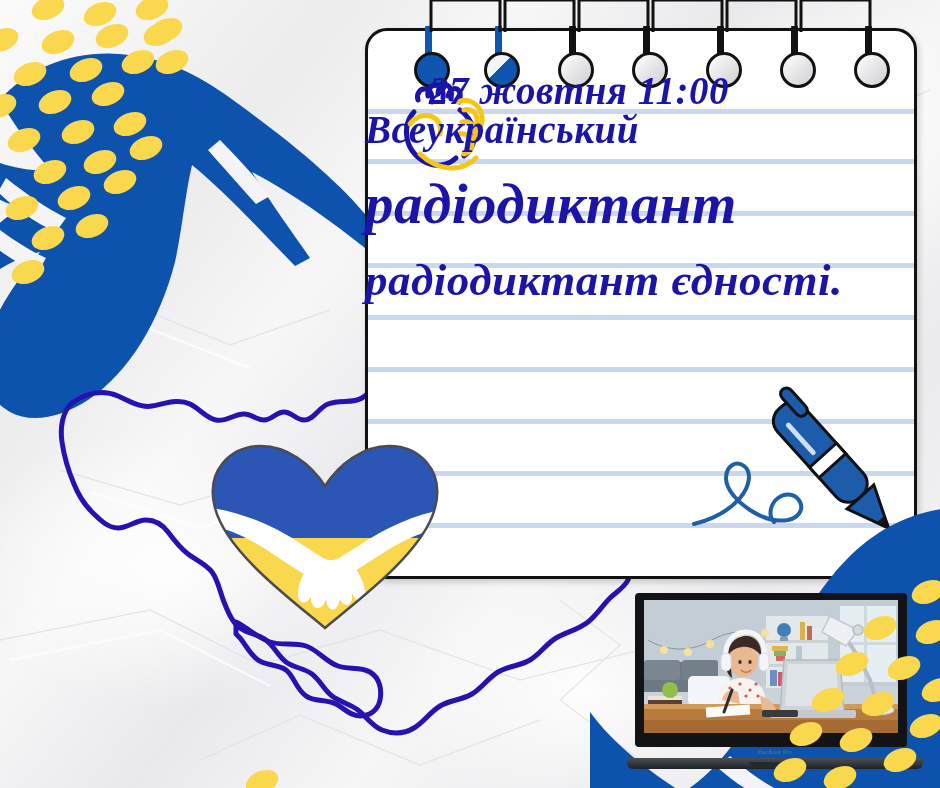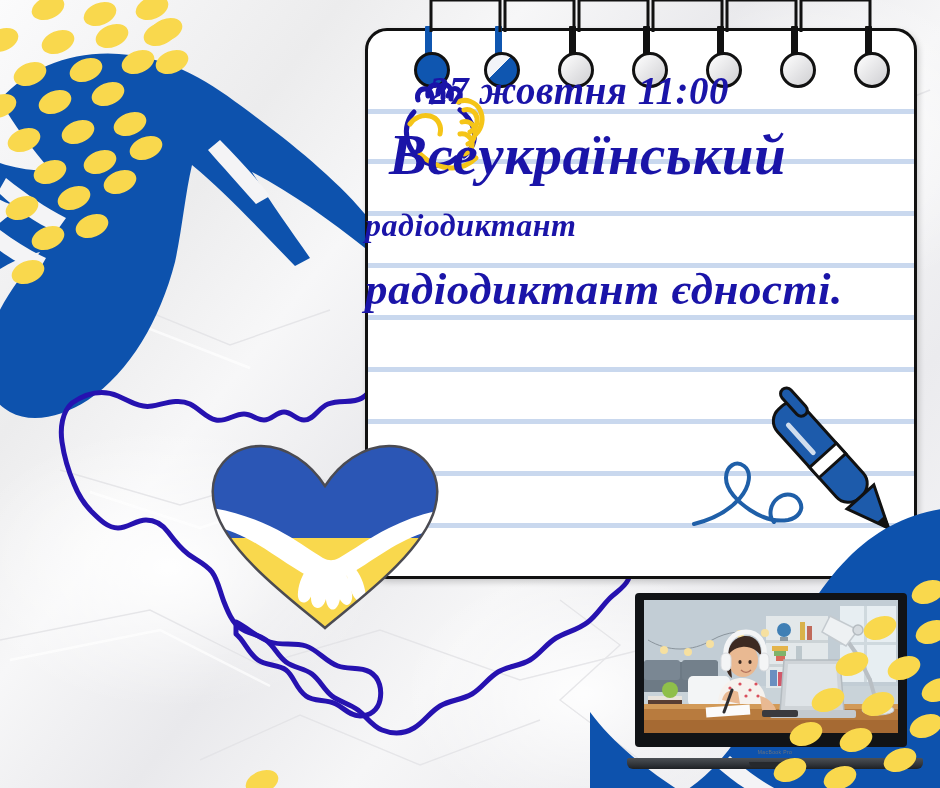--- a/index.html
+++ b/index.html
@@ -46,22 +46,22 @@
   #headline{
     position:absolute;left:365px;top:71px;width:546px;
     text-align:left;z-index:9;
     color:#1a14a8;
     font-family:"Liberation Serif", serif;
     font-style:italic;font-weight:bold;
     letter-spacing:.5px;
     line-height:1;
   }
   .l-date{font-size:39px;margin-left:64px;}
-  .l1{font-size:57px;margin-top:16px;padding-left:24px;}
-  .l2{font-size:32px;margin-top:26px;}
+  .l1{font-size:39px;margin-top:0;}
+  .l2{font-size:57px;margin-top:26px;}
   .l3{font-size:45px;margin-top:26px;}
 
   
   #laptop{position:absolute;left:627px;top:593px;width:296px;height:178px;z-index:12;}
   #laptop .screen{
     position:absolute;left:8px;top:0;width:272px;height:154px;
     background:#111316;border-radius:4px;padding:6px 6px 14px 6px;box-sizing:border-box;
   }
   #laptop .photo{position:absolute;left:9px;top:7px;width:254px;height:133px;overflow:hidden;background:#cdd5da;}
   #laptop .base{position:absolute;left:0;bottom:2px;width:296px;height:11px;

